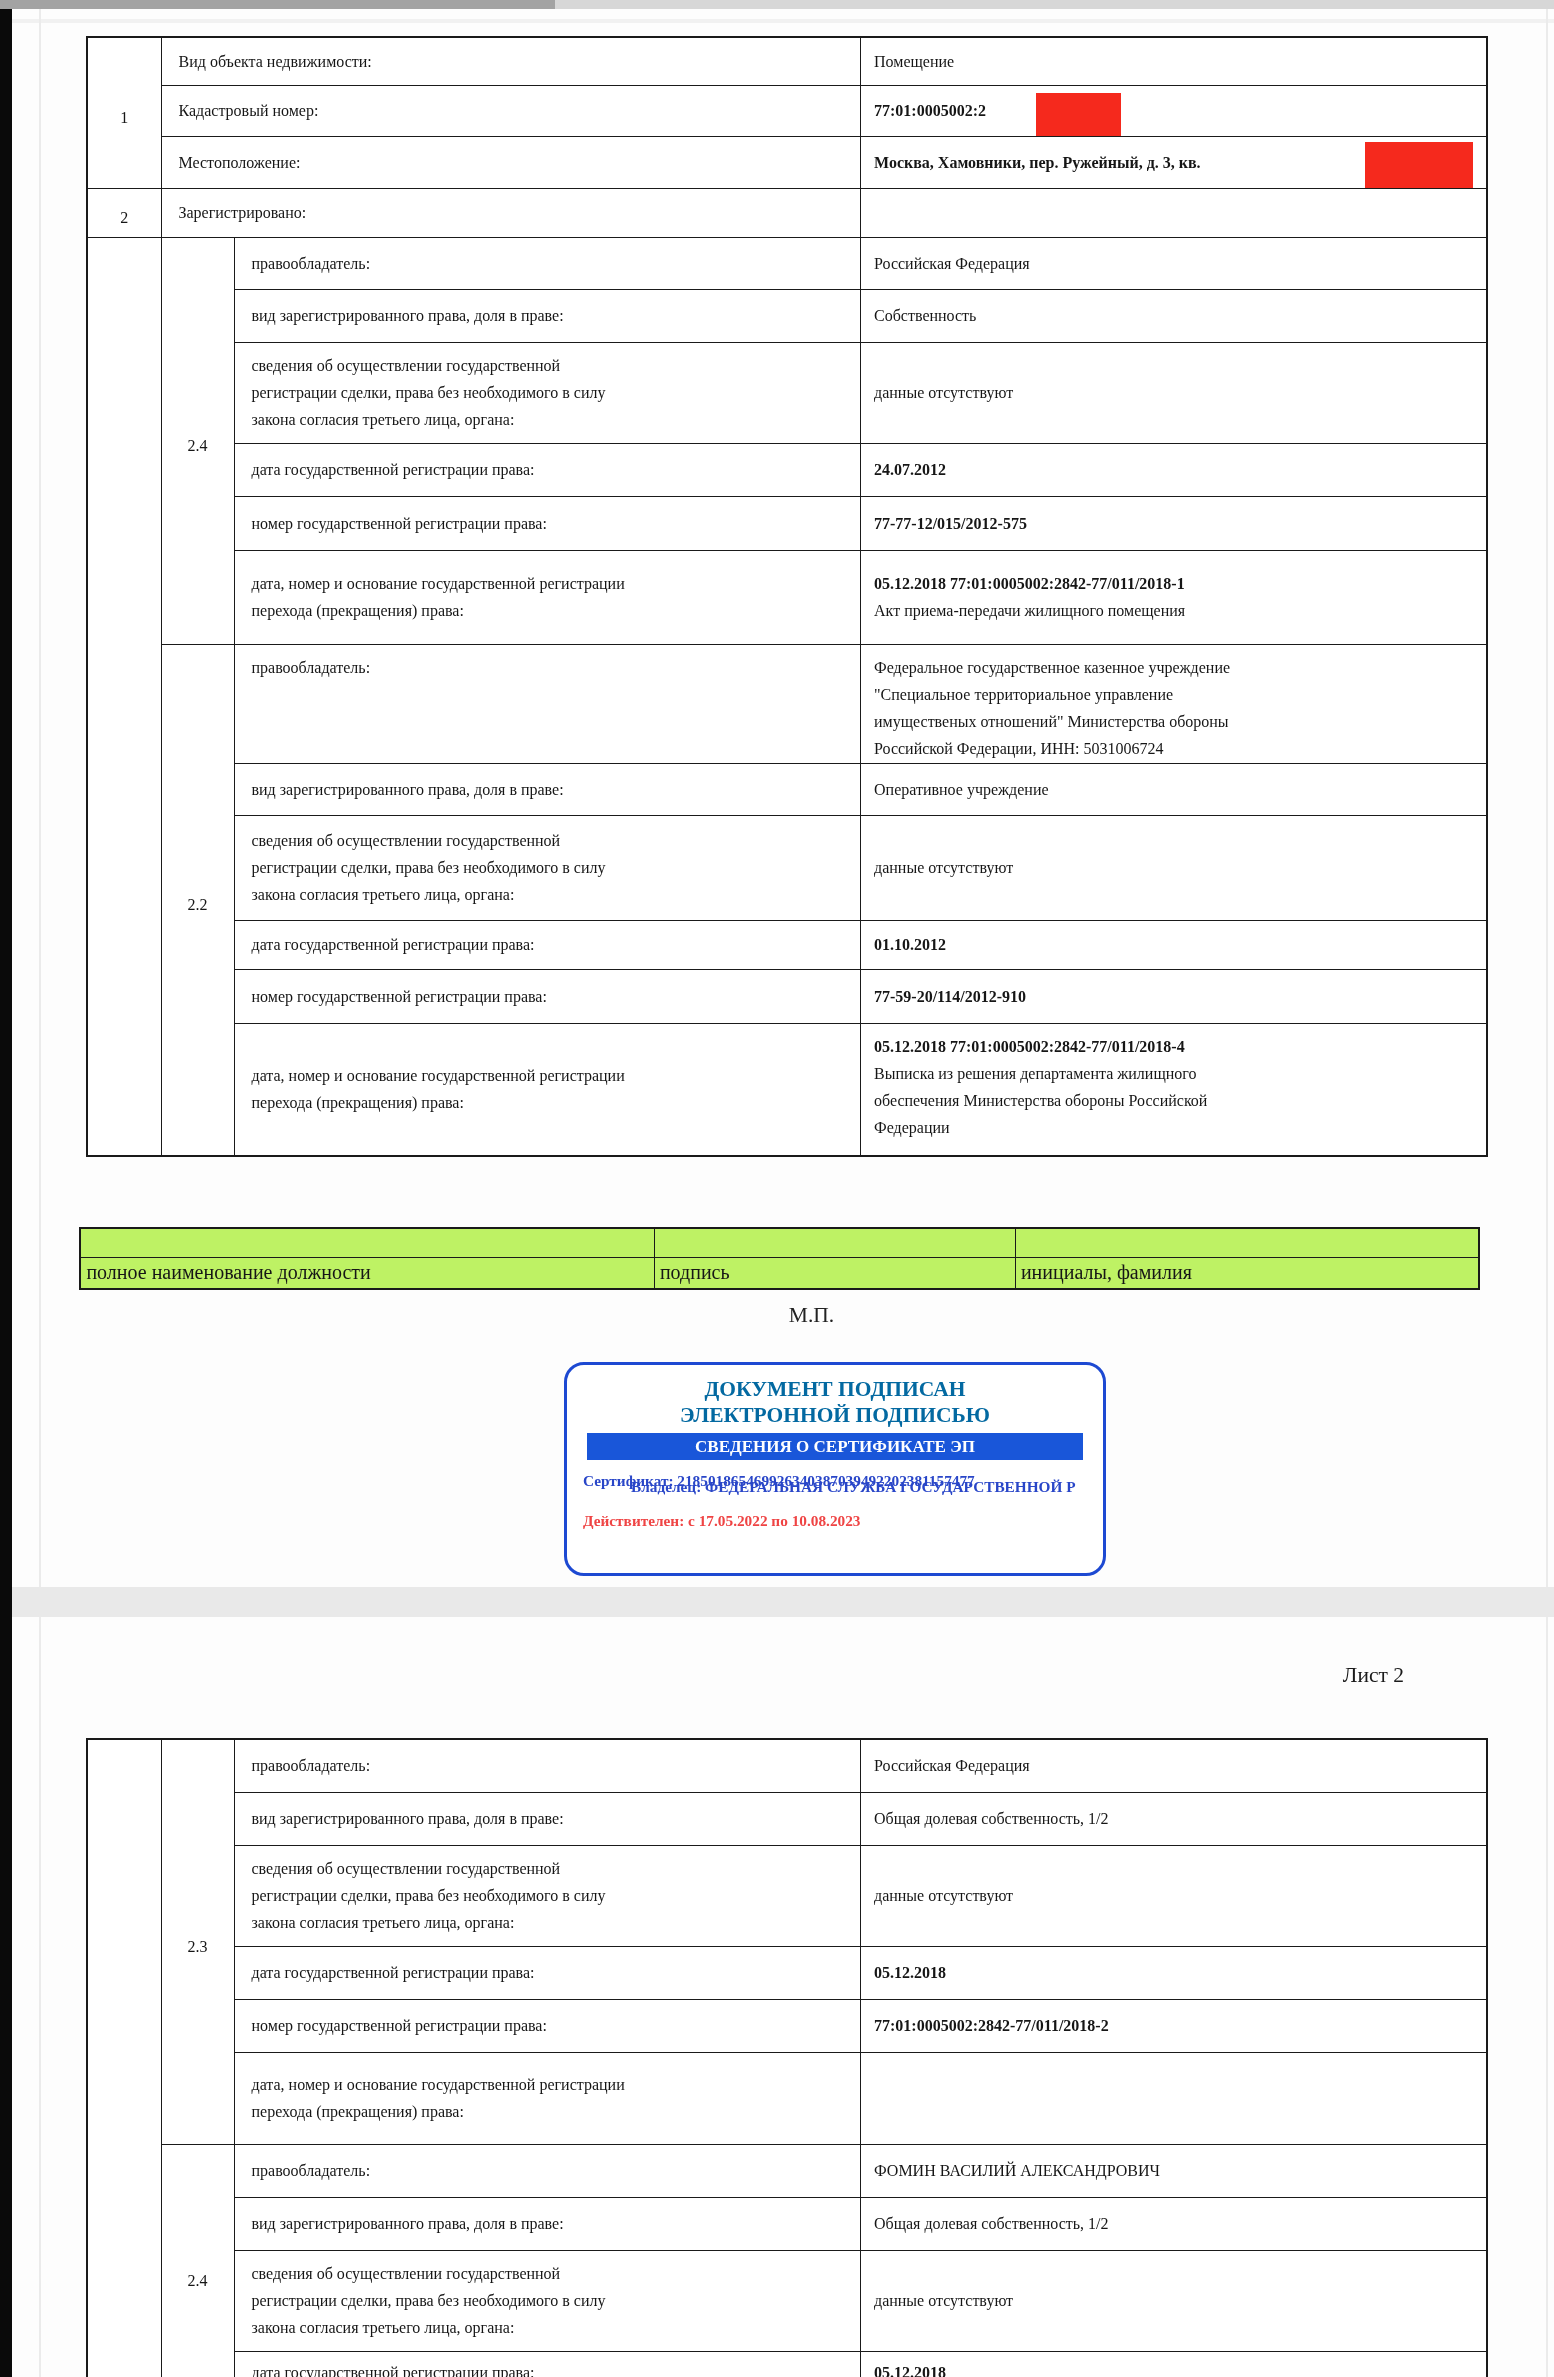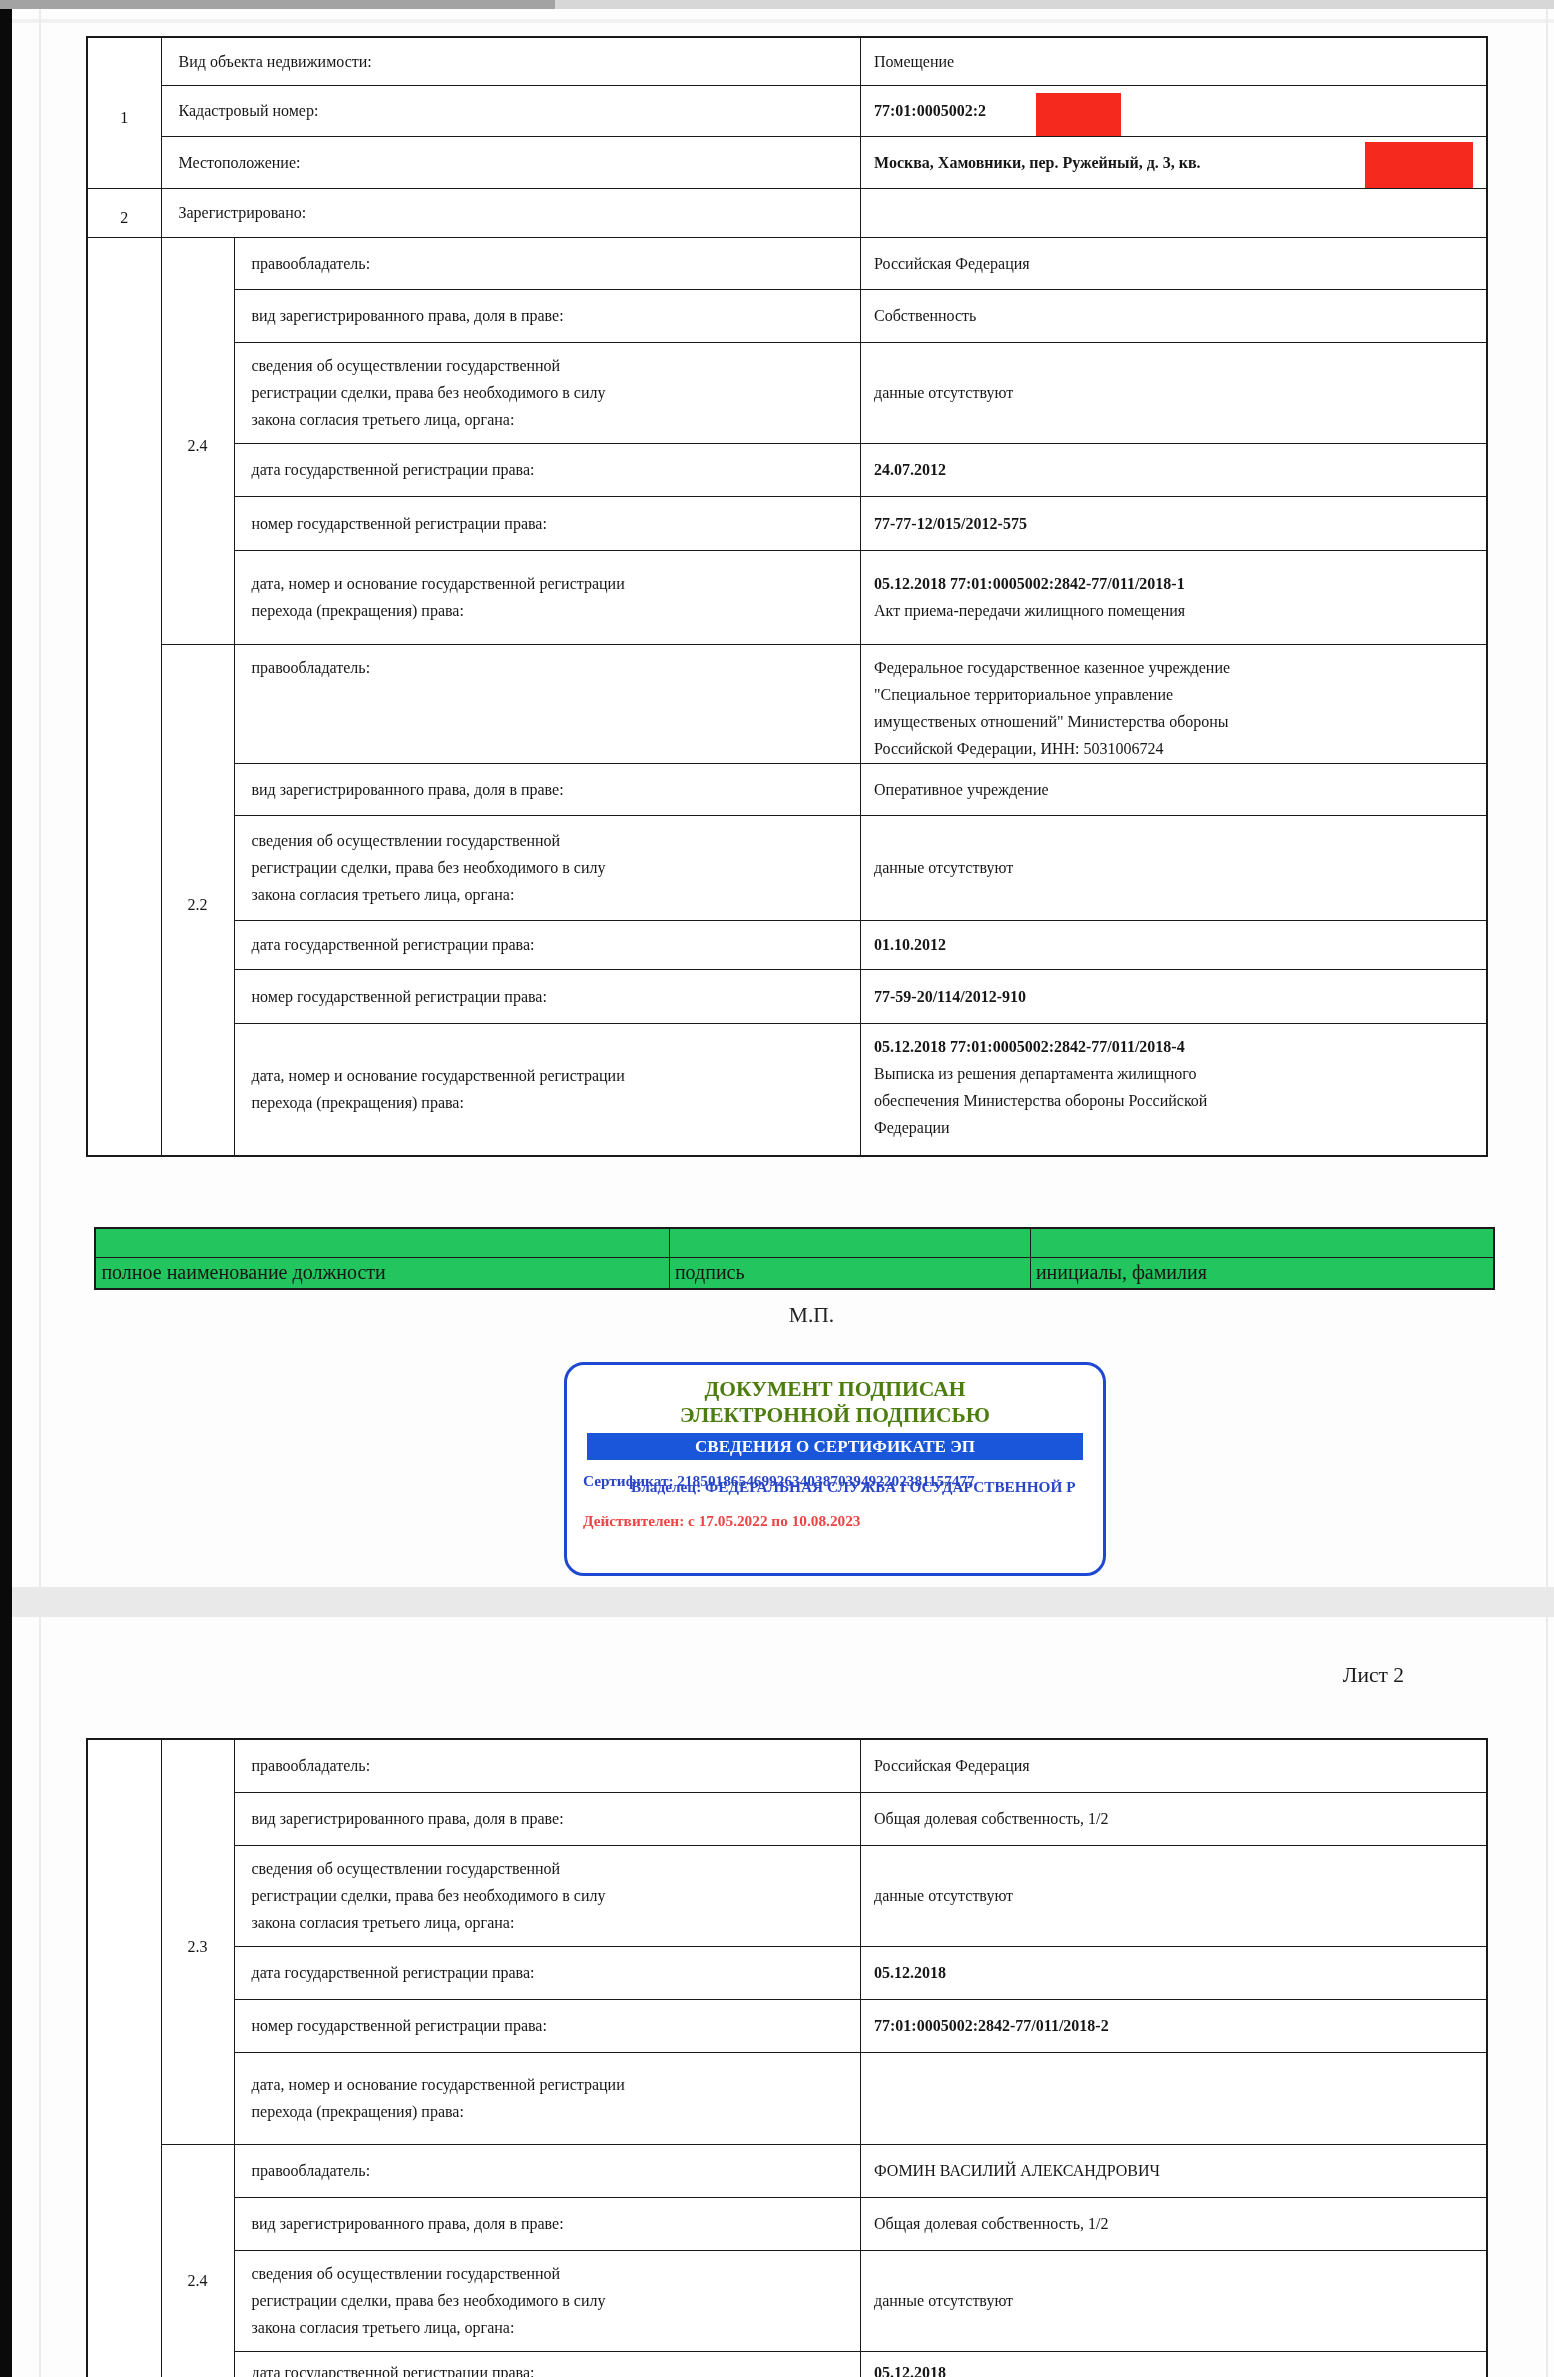--- a/index.html
+++ b/index.html
@@ -57,35 +57,35 @@
   #table2 tr:nth-child(7){height:53px}#table2 tr:nth-child(8){height:53px}
   #table2 tr:nth-child(9){height:101px}#table2 tr:nth-child(10){height:56px}
   #table2 tr:nth-child(10) td.cell-label,#table2 tr:nth-child(10) td.cell-value{vertical-align:top;padding-top:7.2px;}
 
   .redaction{position:absolute;background:#f5291d;z-index:5;}
   .redaction--kadastr{left:175px;top:7.2px;width:85px;height:87px;}
   .redaction--kv{left:504px;top:5.4px;width:108px;height:90px;}
 
   
   #sigtable{
-    position:absolute;left:94px;top:1227px;width:1399px;
-    border-collapse:collapse;table-layout:fixed;background:#22c55e;border:2.7px solid #1a1a1a;
+    position:absolute;left:79px;top:1227px;width:1399px;
+    border-collapse:collapse;table-layout:fixed;background:#bef264;border:2.7px solid #1a1a1a;
   }
   #sigtable td{border:1.8px solid #1a1a1a;font-size:20px;padding:1.8px 5.4px;vertical-align:middle;}
   #sigtable tr:nth-child(1){height:29px}
   #sigtable tr:nth-child(2){height:32px}
 
   .mp{position:absolute;left:722px;top:1303px;width:179px;text-align:center;font-size:21.5px;color:#222;}
 
   
   .stamp{
     position:absolute;left:564px;top:1362px;width:542px;height:214px;box-sizing:border-box;
     border:3.6px solid #1d49d2;border-radius:20px;background:#fff;overflow:hidden;
   }
-  .stamp-title{margin-top:10.8px;text-align:center;color:#4d7c0f;font-weight:bold;font-size:21.5px;line-height:26px;}
+  .stamp-title{margin-top:10.8px;text-align:center;color:#0369a1;font-weight:bold;font-size:21.5px;line-height:26px;}
   .stamp-bar{margin:5.4px 20px 0;background:#1956d9;color:#ffffff;font-weight:bold;font-size:17px;text-align:center;padding:3.6px 0;}
   .stamp-cert{margin:11.7px 0 0 16px;color:#2946c8;font-size:15.3px;font-weight:bold;line-height:18px;white-space:nowrap;}
   .stamp-cert-line2{margin-top:-11.7px;margin-left:48px;}
   .stamp-valid{margin:15.3px 0 0 16px;color:#ef4444;font-size:15.3px;font-weight:bold;}
 
   .sheet-label{position:absolute;left:1256px;top:1663px;width:148px;text-align:right;font-size:21.5px;color:#1b1b1b;}
 </style>
 </head>
 <body>
 

